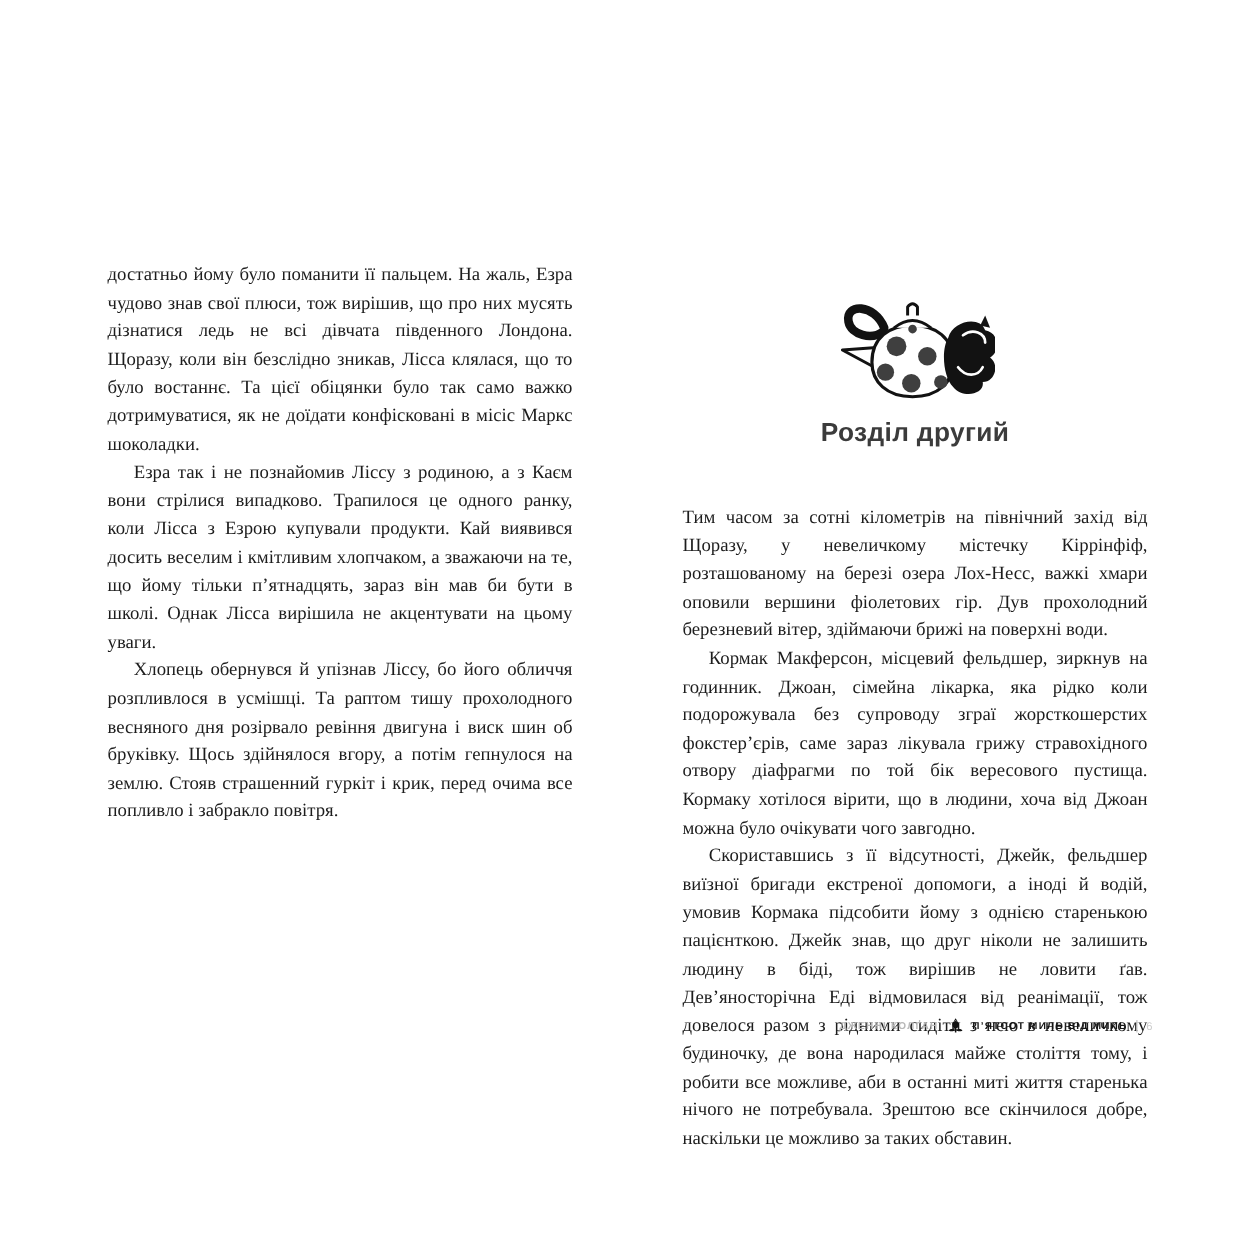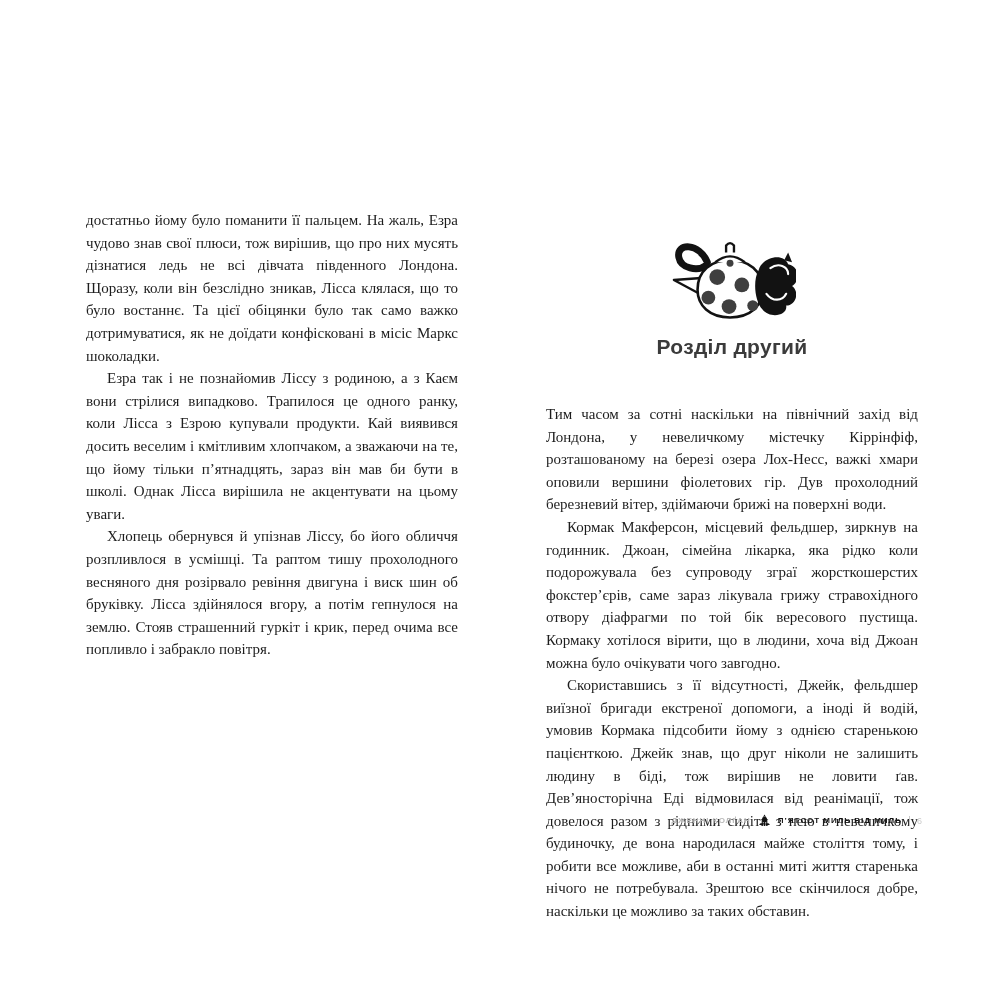--- a/index.html
+++ b/index.html
@@ -76,21 +76,21 @@
   .footer .page-num { font-size: 9px; color: #cdcdcd; }
 </style>
 </head>
 <body>
 
 <div class="spread">
 
   <div id="left-text" class="page-text">
       <p class="para">достатньо йому було поманити її пальцем. На жаль, Езра чудово знав свої плюси, тож вирішив, що про них мусять дізнатися ледь не всі дівчата південного Лондона. Щоразу, коли він безслідно зникав, Лісса клялася, що то було востаннє. Та цієї обіцянки було так само важко дотримуватися, як не доїдати конфісковані в місіс Маркс шоколадки.</p>
       <p class="para indent">Езра так і не познайомив Ліссу з родиною, а з Каєм вони стрілися випадково. Трапилося це одного ранку, коли Лісса з Езрою купували продукти. Кай виявився досить веселим і кмітливим хлопчаком, а зважаючи на те, що йому тільки п’ятнадцять, зараз він мав би бути в школі. Однак Лісса вирішила не акцентувати на цьому уваги.</p>
-      <p class="para indent">Хлопець обернувся й упізнав Ліссу, бо його обличчя розпливлося в усмішці. Та раптом тишу прохолодного весняного дня розірвало ревіння двигуна і виск шин об бруківку. Лісса здійнялося вгору, а потім гепнулося на землю. Стояв страшенний гуркіт і крик, перед очима все попливло і забракло повітря.</p>
+      <p class="para indent">Хлопець обернувся й упізнав Ліссу, бо його обличчя розпливлося в усмішці. Та раптом тишу прохолодного весняного дня розірвало ревіння двигуна і виск шин об бруківку. Щось здійнялося вгору, а потім гепнулося на землю. Стояв страшенний гуркіт і крик, перед очима все попливло і забракло повітря.</p>
     </div>
 
   <div class="ornament-wrap">
     <svg width="128" height="96" viewBox="0 0 130 96">
 
       <path d="M40,30 C32,10 8,10 11,25 C13,36 30,40 39,33" fill="none" stroke="#121212" stroke-width="7" stroke-linecap="round"></path>
 
       <path d="M34,46 L6,48 L32,62 Z" fill="#ffffff" stroke="#121212" stroke-width="2.4" stroke-linejoin="round"></path>
 
       <path d="M30,58 C30,38 44,28 63,28 C82,28 96,38 96,58 C96,74 84,86 63,86 C42,86 30,74 30,58 Z" fill="#ffffff" stroke="#121212" stroke-width="2.6"></path>
@@ -108,21 +108,21 @@
       <path d="M92,38 C96,24 118,20 122,32 C134,34 134,50 126,54 C134,60 130,74 120,74 C122,84 104,88 96,78 C88,70 86,48 92,38 Z" fill="#121212"></path>
       <path d="M104,36 C112,30 122,34 122,42" fill="none" stroke="#ffffff" stroke-width="2.2" stroke-linecap="round"></path>
       <path d="M100,62 C106,70 116,70 120,62" fill="none" stroke="#ffffff" stroke-width="2.2" stroke-linecap="round"></path>
       <path d="M118,28 L122,20 L126,30" fill="#121212"></path>
     </svg>
   </div>
 
   <div class="chapter-title">Розділ другий</div>
 
   <div id="right-text" class="page-text">
-      <p class="para">Тим часом за сотні наскільки на північний захід від Лондона, у невеличкому містечку Кіррінфіф, розташованому на березі озера Лох-Несс, важкі хмари оповили вершини фіолетових гір. Дув прохолодний березневий вітер, здіймаючи брижі на поверхні води.</p>
+      <p class="para">Тим часом за сотні кілометрів на північний захід від Щоразу, у невеличкому містечку Кіррінфіф, розташованому на березі озера Лох-Несс, важкі хмари оповили вершини фіолетових гір. Дув прохолодний березневий вітер, здіймаючи брижі на поверхні води.</p>
       <p class="para indent">Кормак Макферсон, місцевий фельдшер, зиркнув на годинник. Джоан, сімейна лікарка, яка рідко коли подорожувала без супроводу зграї жорсткошерстих фокстер’єрів, саме зараз лікувала грижу стравохідного отвору діафрагми по той бік вересового пустища. Кормаку хотілося вірити, що в людини, хоча від Джоан можна було очікувати чого завгодно.</p>
       <p class="para indent">Скориставшись з її відсутності, Джейк, фельдшер виїзної бригади екстреної допомоги, а іноді й водій, умовив Кормака підсобити йому з однією старенькою пацієнткою. Джейк знав, що друг ніколи не залишить людину в біді, тож вирішив не ловити ґав. Дев’яносторічна Еді відмовилася від реанімації, тож довелося разом з рідними сидіти з нею в невеличкому будиночку, де вона народилася майже століття тому, і робити все можливе, аби в останні миті життя старенька нічого не потребувала. Зрештою все скінчилося добре, наскільки це можливо за таких обставин.</p>
     </div>
 
   <div class="footer">
     <span class="author">ДЖЕННІ КОЛҐАН</span>
     <svg width="13" height="13" viewBox="0 0 13 13">
       <path d="M6.5,0.5 L8,3 L6.5,2.4 L5,3 Z" fill="#121212"></path>
       <ellipse cx="6.5" cy="5.6" rx="2.6" ry="2.9" fill="#121212"></ellipse>
       <path d="M6.5,8 L6.5,12" stroke="#121212" stroke-width="1.2"></path>

